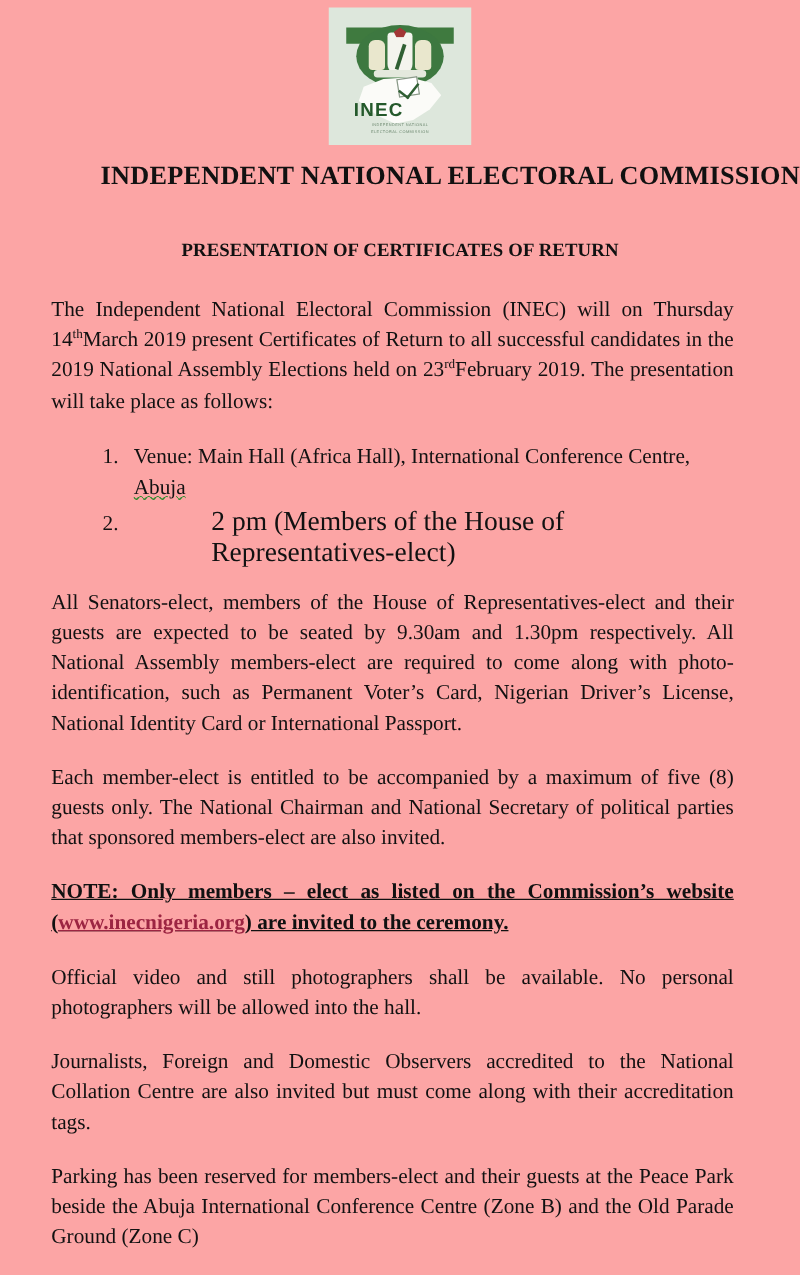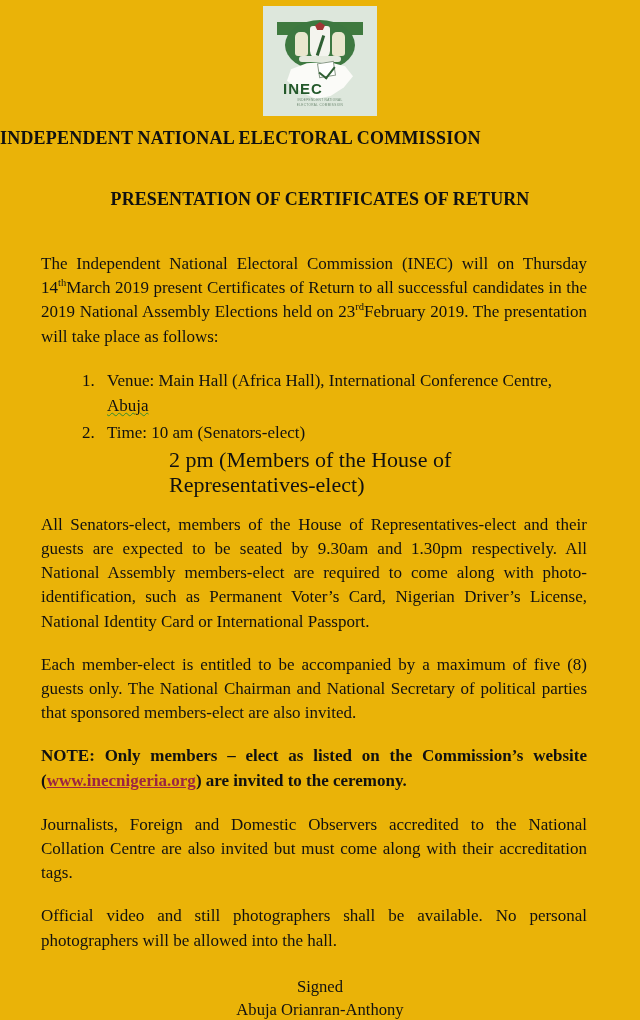--- a/index.html
+++ b/index.html
@@ -12,21 +12,21 @@
     height: 1020px;
     overflow: hidden;
     font-family: "Liberation Serif", "DejaVu Serif", serif;
     color: #111111;
   }
 
   .page {
     position: relative;
     width: 640px;
     height: 1020px;
-    background: #eab308;
+    background: #fca5a5;
     box-sizing: border-box;
   }
 
   
   .logo-wrap {
     width: 100%;
     display: flex;
     justify-content: center;
     padding-top: 6px;
   }
@@ -155,31 +155,31 @@
     font-size: 3.1px;
     letter-spacing: 0.35px;
     line-height: 5px;
     color: #6f8a72;
     white-space: nowrap;
   }
 
   
   .org-title {
     margin: 12px 0 0 0;
-    text-align: left;
-    font-weight: bold;
-    font-size: 18px;
+    text-align: right;
+    font-weight: bold;
+    font-size: 21px;
     letter-spacing: 0.2px;
     color: #111111;
   }
   .doc-title {
-    margin: 40px 0 16px 0;
+    margin: 40px 0 0 0;
     text-align: center;
     font-weight: bold;
-    font-size: 18px;
+    font-size: 15px;
     letter-spacing: 0.1px;
     color: #111111;
   }
 
   
   .body-wrap {
     margin: 0 auto;
     width: 558px;
     padding-top: 26px;
   }
@@ -221,20 +221,21 @@
     text-decoration: underline;
     text-decoration-color: #2e8b2e;
     text-decoration-style: wavy;
     text-decoration-thickness: 1px;
   }
 
   
   p.note {
     font-weight: bold;
     margin-bottom: 20px;
+    text-decoration: underline;
   }
   a.weblink {
     color: #9c2542;
     font-weight: bold;
     text-decoration: underline;
   }
 
   
   .signature {
     margin-top: 22px;
@@ -270,33 +271,34 @@
 
   <h1 class="org-title">INDEPENDENT NATIONAL ELECTORAL COMMISSION</h1>
   <h2 class="doc-title">PRESENTATION OF CERTIFICATES OF RETURN</h2>
 
   <div class="body-wrap">
 
     <p class="para"><span>The Independent National Electoral Commission (INEC) will on Thursday 14</span><sup>th</sup><span>March 2019 present Certificates of Return to all successful candidates in the 2019 National Assembly Elections held on 23</span><sup>rd</sup><span>February 2019. The presentation will take place as follows:</span></p>
 
     <ol class="details">
       <li><span>Venue: Main Hall (Africa Hall), International Conference Centre, </span><span class="spellcheck">Abuja</span></li>
-      <li><span>Time: 10 am  (Senators-elect)</span><span class="subline">2 pm (Members of the House of Representatives-elect)</span></li>
+      <li><span class="subline">2 pm (Members of the House of Representatives-elect)</span></li>
     </ol>
 
     <p class="para">All Senators-elect, members of the House of Representatives-elect and their guests are expected to be seated by 9.30am and 1.30pm respectively. All National Assembly members-elect are required to come along with photo-identification, such as Permanent Voter’s Card, Nigerian Driver’s License, National Identity Card or International Passport.</p>
 
     <p class="para">Each member-elect is entitled to be accompanied by a maximum of five (8) guests only. The National Chairman and National Secretary of political parties that sponsored members-elect are also invited.</p>
 
     <p class="para note"><span>NOTE: Only members – elect as listed on the Commission’s website (</span><a class="weblink" href="#">www.inecnigeria.org</a><span>) are invited to the ceremony.</span></p>
 
+    <p class="para">Official video and still photographers shall be available. No personal photographers will be allowed into the hall.</p>
+
     <p class="para">Journalists, Foreign and Domestic Observers accredited to the National Collation Centre are also invited but must come along with their accreditation tags.</p>
 
-    <p class="para">Official video and still photographers shall be available. No personal photographers will be allowed into the hall.</p>
-
+    <p class="para">Parking has been reserved for members-elect and their guests at the Peace Park beside the Abuja International Conference Centre (Zone B) and the Old Parade Ground (Zone C)</p>
 
     <div class="signature">
       <div>Signed</div>
       <div>Abuja Orianran-Anthony</div>
 
     </div>
 
   </div>
 </div>
 

